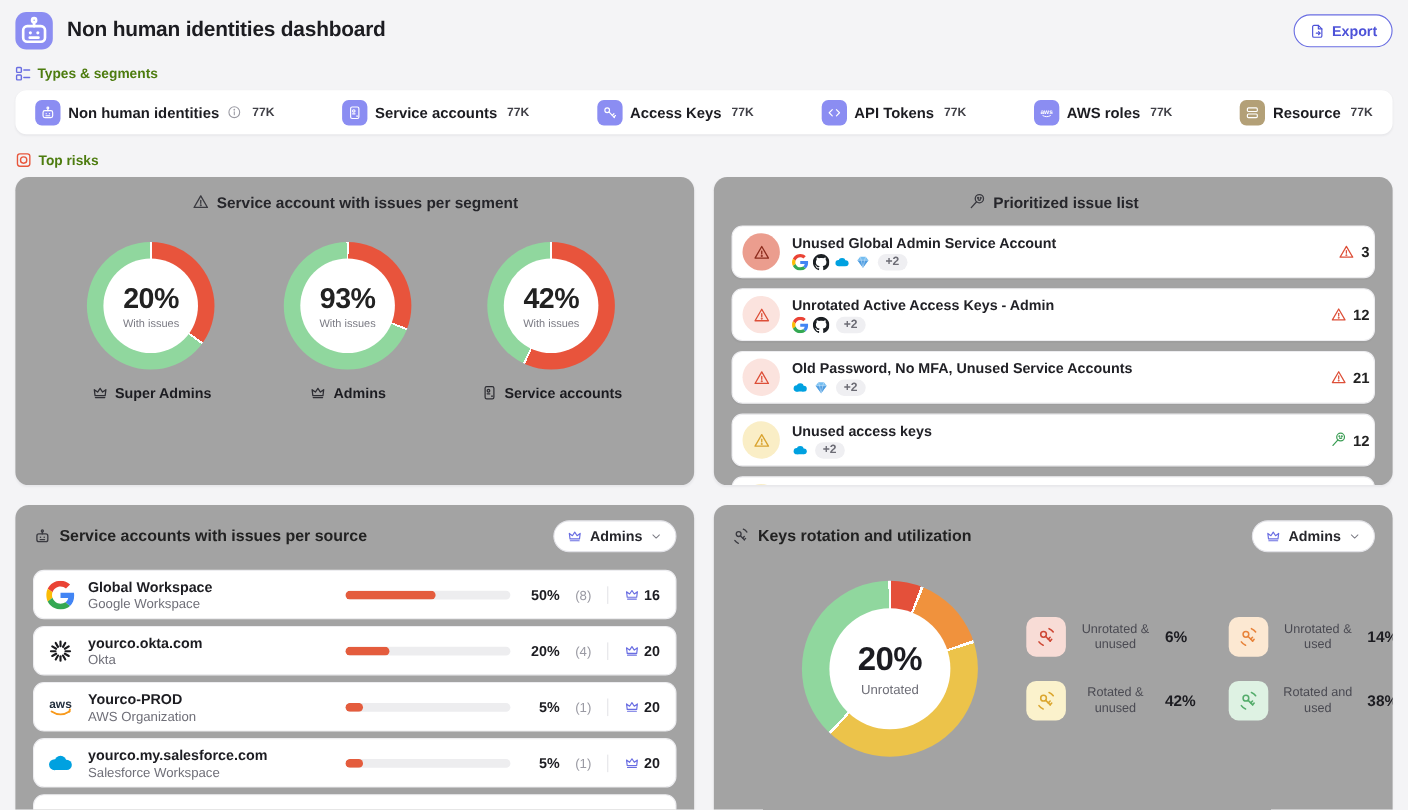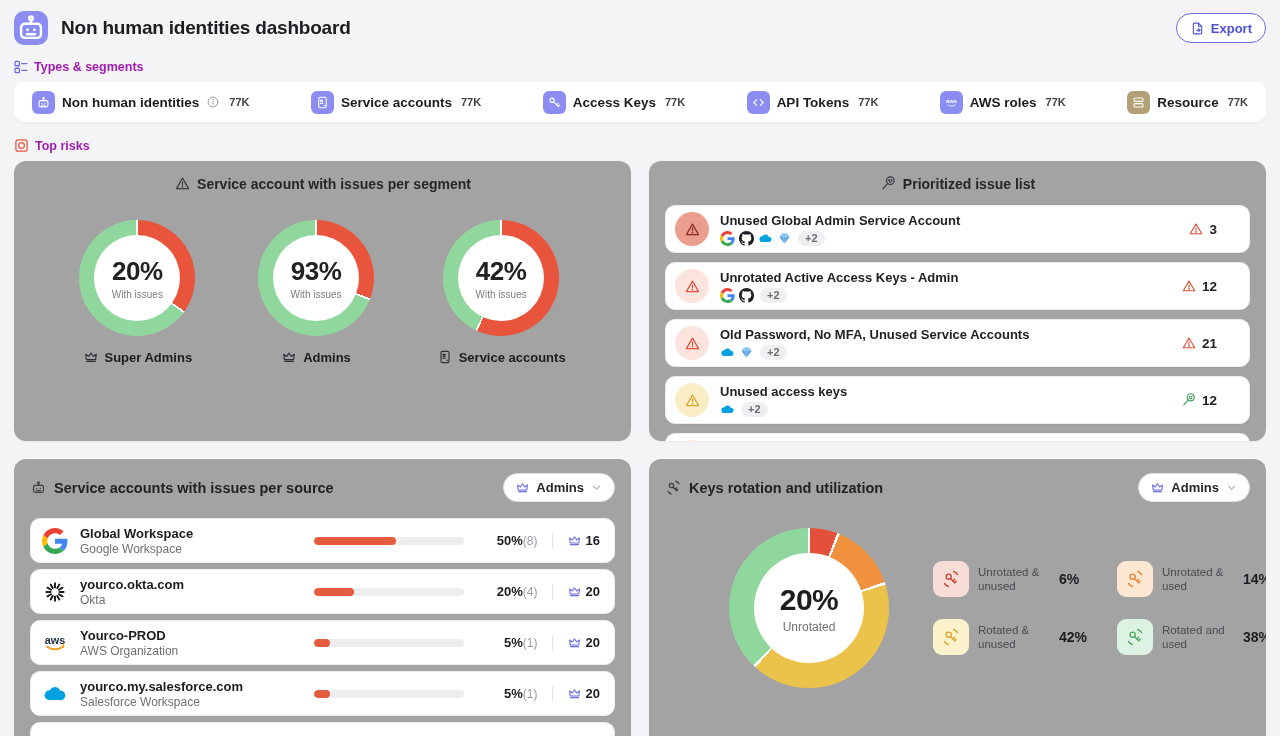--- a/index.html
+++ b/index.html
@@ -12,21 +12,21 @@
   .app-icon { width:34px; height:34px; border-radius:10px; background:#8b8df2; color:#fff; display:flex; align-items:center; justify-content:center; }
   .app-icon svg { width:22px; height:22px; }
   .page-title { font-size:19px; font-weight:700; letter-spacing:-.2px; }
   .export-btn { margin-left:auto; display:flex; align-items:center; gap:6px; height:30px; padding:0 13px; background:#fff; border:1.5px solid #696de2; border-radius:16px; color:#4d52d8; font-weight:700; font-size:13px; cursor:pointer; font-family:inherit; }
   .export-btn .ic { width:15px; height:15px; color:#4d52d8; }
 
   .ic, .ic-dark, .ic-indigo { display:inline-flex; align-items:center; justify-content:center; }
   .ic svg, .ic-dark svg, .ic-indigo svg { width:100%; height:100%; display:block; }
 
   
-  .section-label { display:flex; align-items:center; gap:6px; font-size:12.5px; font-weight:700; color:#a21caf; margin:4px 0 8px;text-align:center; }
+  .section-label { display:flex; align-items:center; gap:6px; font-size:12.5px; font-weight:700; color:#4d7c0f; margin:4px 0 8px;text-align:center; }
   .section-label .ic { width:14px; height:14px; }
 
   
   .types-card { background:#fff; border-radius:10px; height:40px; display:flex; align-items:center; justify-content:space-between; padding:0 18px; box-shadow:0 1px 2px rgba(20,20,40,.05); }
   .type-item { display:flex; align-items:center; gap:7px; font-size:13.5px; font-weight:700; cursor:pointer; }
   .type-icon { width:23px; height:23px; border-radius:6px; background:#8b8df2; color:#fff; display:flex; align-items:center; justify-content:center; }
   .type-icon svg { width:15px; height:15px; }
   .type-icon.tan { background:#b3a077; }
   .type-count { font-size:11px; font-weight:700; color:#3f3f46; margin-left:2px; }
   .info-ic { width:14px; height:14px; color:#9a9aa3; }
@@ -47,21 +47,21 @@
   .donut-block { display:flex; flex-direction:column; align-items:center; }
   .donut { width:116px; height:116px; border-radius:50%; position:relative; }
   .donut-hole { position:absolute; inset:15px; background:#fff; border-radius:50%; display:flex; flex-direction:column; align-items:center; justify-content:center; }
   .donut-value { font-size:26px; font-weight:800; color:#222; letter-spacing:-.5px; }
   .donut-caption { font-size:10px; color:#7b7b84; margin-top:2px; }
   .donut-label { display:flex; align-items:center; gap:6px; margin-top:13px; font-size:13px; font-weight:700; }
   .donut-label .ic-dark { width:16px; height:16px; color:#2e2e34; }
 
   
   .issues { display:flex; flex-direction:column; gap:9px; margin-top:13px; }
-  .issue { flex:none; border:1px solid #ededf0; border-radius:10px; background:#fff; min-height:48px; display:flex; align-items:center; gap:11px; padding:6px 32px 6px 9px; box-shadow:0 1px 1px rgba(20,20,40,.03); cursor:pointer; }
+  .issue { flex:none; border:1px solid #ededf0; border-radius:10px; background:#fff; min-height:48px; display:flex; align-items:center; gap:11px; padding:6px 4px 6px 9px; box-shadow:0 1px 1px rgba(20,20,40,.03); cursor:pointer; }
   .issue-badge { width:34px; height:34px; border-radius:50%; display:flex; align-items:center; justify-content:center; flex:none; }
   .issue-badge svg { width:17px; height:17px; }
   .issue-badge.critical { background:#eb9d8e; color:#8d2c1e; }
   .issue-badge.high { background:#fbe3de; color:#dd4f38; }
   .issue-badge.medium { background:#faeec6; color:#d9a32f; }
   .issue-title { font-size:13px; font-weight:700; color:#212126; }
   .issue-platforms { display:flex; align-items:center; gap:4px; margin-top:3px; }
   .pf { width:15px; height:15px; display:inline-flex; }
   .pf svg { width:100%; height:100%; }
   .plus-chip { background:#efeff2; color:#6c6c75; font-size:11px; font-weight:600; border-radius:9px; padding:1.5px 7px; margin-left:2px; }
@@ -78,35 +78,35 @@
   .filter-pill .chev { width:13px; height:13px; color:#7b7b84; }
 
   .source-rows { display:flex; flex-direction:column; gap:6px; margin-top:16px; }
   .source-row { flex:none; border:1px solid #ededf0; border-radius:10px; height:45px; display:flex; align-items:center; gap:12px; padding:0 14px 0 11px; background:#fff; cursor:pointer; }
   .src-icon { width:26px; height:26px; display:flex; align-items:center; justify-content:center; flex:none; }
   .src-icon svg { width:100%; height:100%; }
   .src-name { font-size:13px; font-weight:700; }
   .src-sub { font-size:12px; color:#6f6f78; margin-top:1px; }
   .bar-track { width:150px; height:8px; border-radius:4px; background:#ededef; margin-left:auto; overflow:hidden; }
   .bar-fill { height:100%; border-radius:4px; background:#e45c3d; }
-  .src-stats { display:flex; align-items:baseline; gap:0; min-width:62px; justify-content:flex-end; }
+  .src-stats { display:flex; align-items:baseline; gap:14px; min-width:62px; justify-content:flex-end; }
   .pct { font-size:13px; font-weight:800; }
   .cnt { font-size:12px; color:#9a9aa3; }
   .vdiv { width:1px; height:16px; background:#e4e4e8; margin:0 2px; }
   .admin-count { display:flex; gap:4px; font-size:13px; font-weight:800; }
   .admin-count .ic-indigo { width:15px; height:15px; color:#696de2; }
 
   
   .keys-content { display:flex; align-items:center; margin-top:26px; padding-left:64px; }
   .big-donut { width:160px; height:160px; border-radius:50%; position:relative; flex:none; }
   .big-hole { position:absolute; inset:25px; background:#fff; border-radius:50%; display:flex; flex-direction:column; align-items:center; justify-content:center; }
   .big-value { font-size:30px; font-weight:800; letter-spacing:-.5px; }
   .big-label { font-size:12px; color:#6f6f78; margin-top:3px; }
   .keys-legend { display:grid; grid-template-columns:auto auto; column-gap:30px; row-gap:22px; margin-left:44px; }
-  .legend-item { display:flex; align-items:center; gap:9px; }
+  .legend-item { display:flex; align-items:center; gap:9px;text-align:center; }
   .legend-icon { width:36px; height:36px; border-radius:9px; display:flex; align-items:center; justify-content:center; flex:none; }
   .legend-icon svg { width:20px; height:20px; }
   .legend-label { font-size:11.5px; color:#4a4a52; line-height:1.25; width:72px; }
   .legend-pct { font-size:14px; font-weight:800; }
 </style>
 </head>
 <body>
 
 <div class="page">
 

